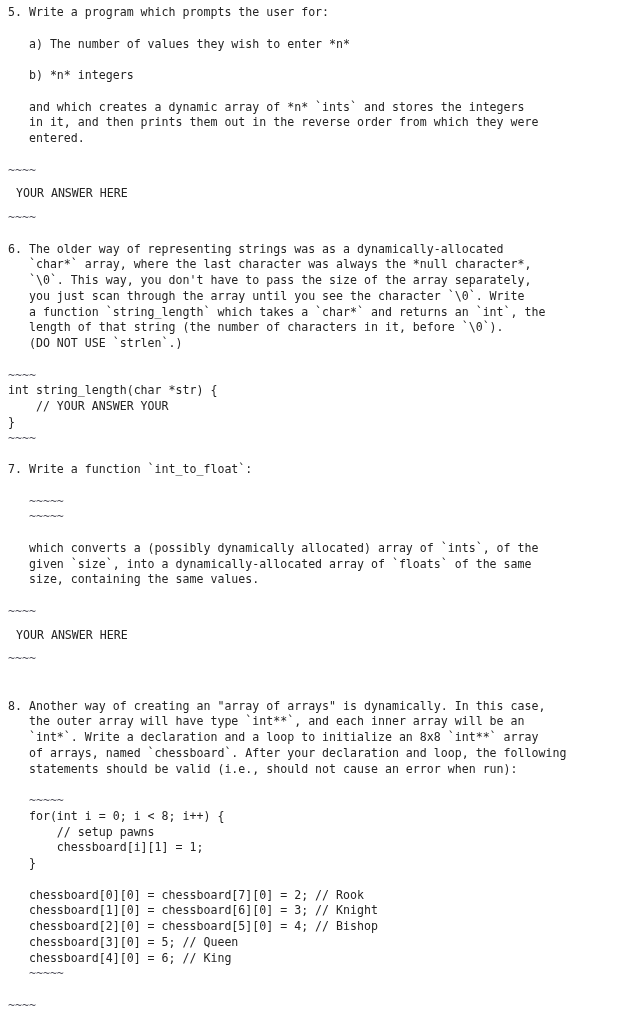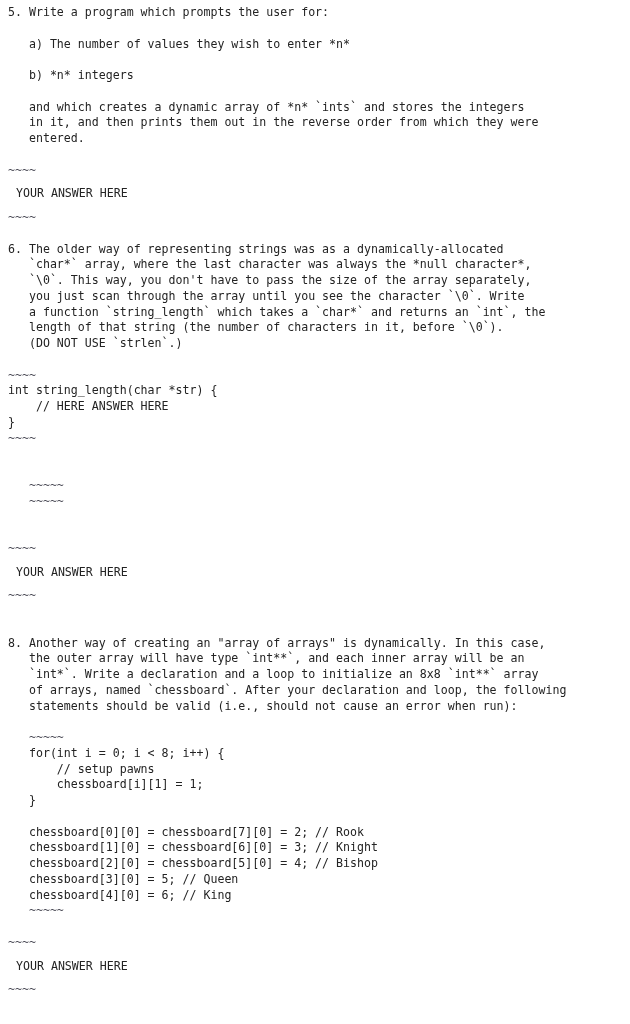--- a/index.html
+++ b/index.html
@@ -87,32 +87,36 @@
       <pre class="block">6. The older way of representing strings was as a dynamically-allocated
    `char*` array, where the last character was always the *null character*,
    `\0`. This way, you don't have to pass the size of the array separately,
    you just scan through the array until you see the character `\0`. Write
    a function `string_length` which takes a `char*` and returns an `int`, the
    length of that string (the number of characters in it, before `\0`).
    (DO NOT USE `strlen`.)</pre>
       <div class="spacer-1"></div>
       <pre class="tilde">~~~~</pre>
       <pre class="block">int string_length(char *str) {
-    // HERE ANSWER HERE
+    // YOUR ANSWER YOUR
 }</pre>
       <pre class="tilde">~~~~</pre>
     </section>
 
     <div class="spacer-1"></div>
 
     <section class="section">
+      <pre class="block">7. Write a function `int_to_float`:</pre>
       <div class="spacer-1"></div>
       <pre class="tilde">   ~~~~~</pre>
       <pre class="tilde">   ~~~~~</pre>
       <div class="spacer-1"></div>
+      <pre class="block">   which converts a (possibly dynamically allocated) array of `ints`, of the
+   given `size`, into a dynamically-allocated array of `floats` of the same
+   size, containing the same values.</pre>
       <div class="spacer-1"></div>
       <pre class="tilde">~~~~</pre>
       <pre class="ans">YOUR ANSWER HERE</pre>
       <pre class="tilde">~~~~</pre>
     </section>
 
     <div class="spacer-1"></div>
     <div class="spacer-1"></div>
 
     <section class="section">

